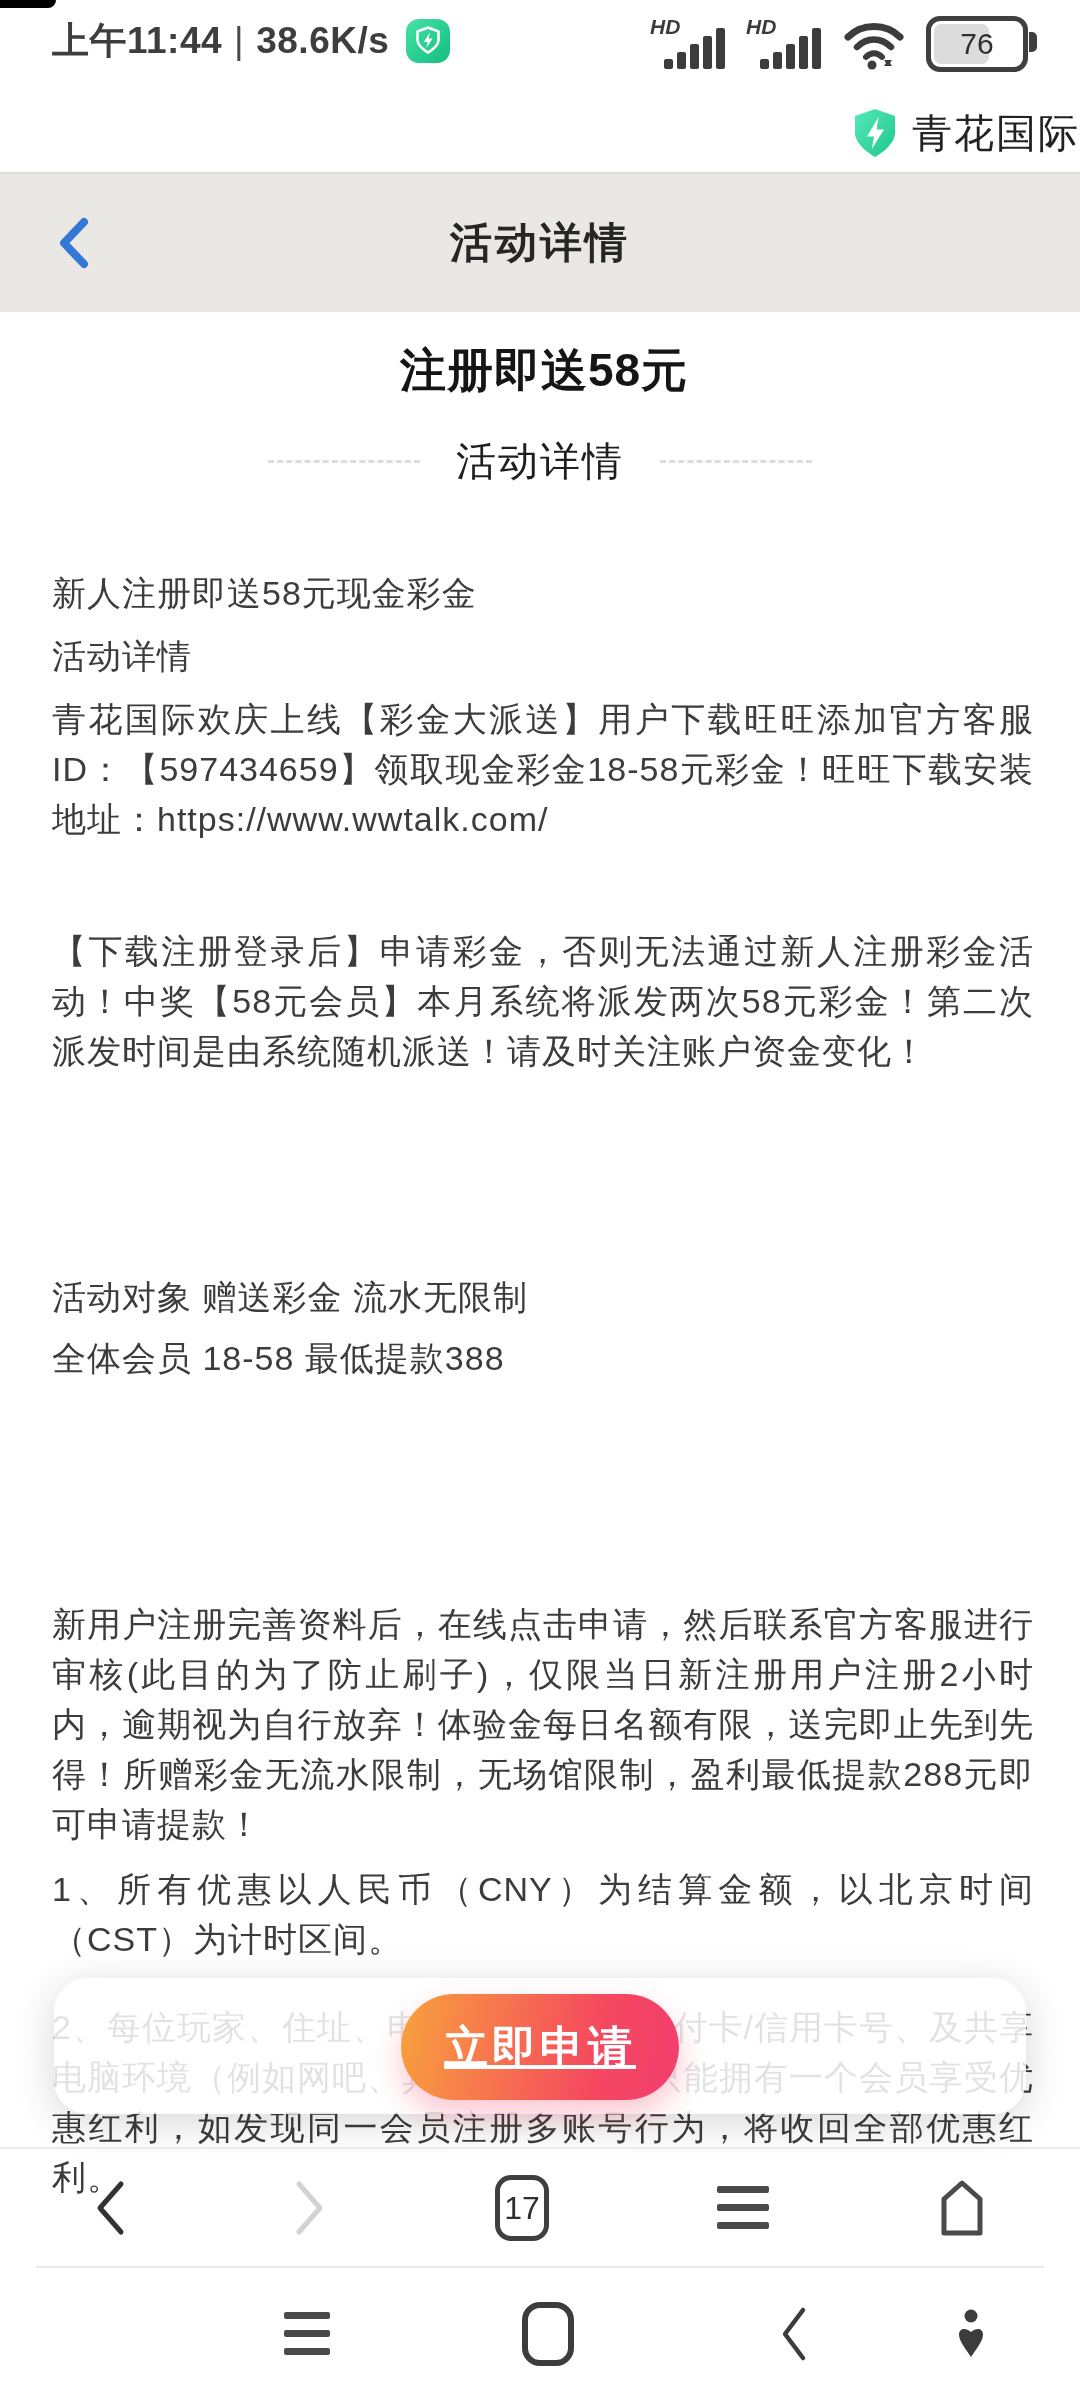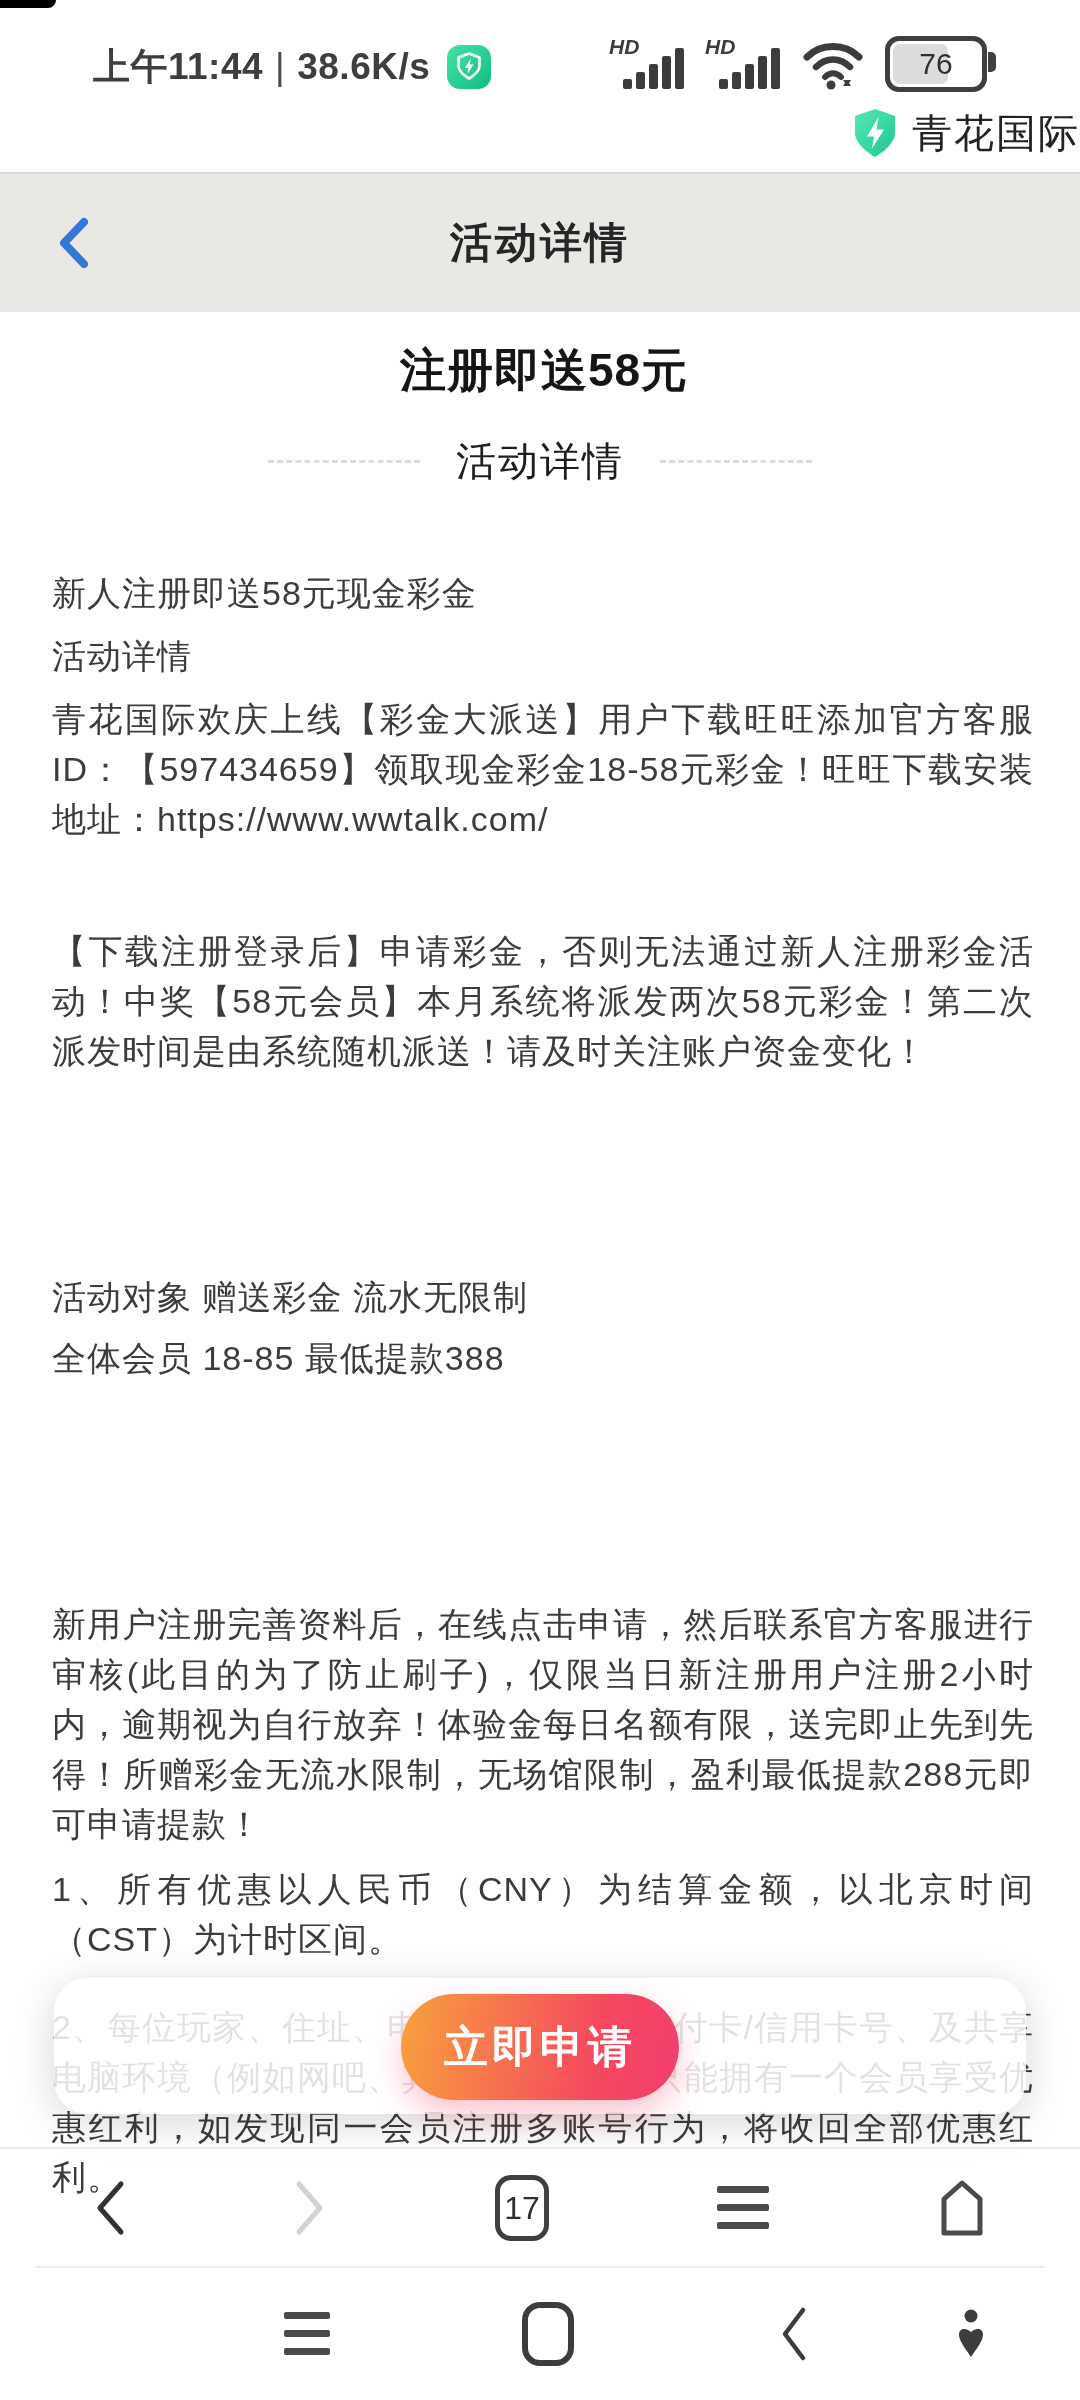--- a/index.html
+++ b/index.html
@@ -3,21 +3,21 @@
 <meta charset="utf-8">
 <style>
   html,body{margin:0;padding:0;background:#ffffff;}
   body{font-family:"Liberation Sans",sans-serif;}
   .screen{position:relative;width:1080px;height:2400px;background:#ffffff;overflow:hidden;margin:0 auto;}
 
   
   .corner-notch{position:absolute;left:0;top:0;width:56px;height:8px;background:#000;border-bottom-right-radius:8px;}
 
   
-  .status-bar{position:absolute;top:16px;left:0;right:0;height:76px;display:flex;align-items:flex-end;justify-content:space-between;padding:0 93px;box-sizing:border-box;}
+  .status-bar{position:absolute;top:16px;left:0;right:0;height:76px;display:flex;align-items:flex-start;justify-content:space-between;padding:0 52px;box-sizing:border-box;}
   .status-left{display:flex;align-items:center;font-size:37px;font-weight:600;color:#3e3e3e;letter-spacing:.5px;}
   .status-left .sep{margin:0 12px;color:#4a4a4a;font-weight:400;}
   .shield-badge{margin-left:16px;display:inline-flex;}
   .status-right{display:flex;align-items:center;gap:20px;margin-left:44px;}
   .sig{position:relative;width:76px;height:54px;}
   .sig .hd{position:absolute;left:0;top:-2px;font-size:21px;font-weight:700;color:#3c3c3c;letter-spacing:0;}
   .sig svg{position:absolute;right:0;bottom:2px;}
   .battery{position:relative;width:92px;height:46px;border:5px solid #3f3f3f;border-radius:14px;display:flex;align-items:center;justify-content:center;}
   .battery::after{content:"";position:absolute;right:-14px;top:11px;width:8px;height:20px;background:#3f3f3f;border-radius:0 5px 5px 0;}
   .battery-fill{position:absolute;left:3px;top:3px;bottom:3px;width:60%;background:#dcdcdc;border-radius:7px;}
@@ -42,21 +42,21 @@
   .p1{top:534px;} .p2{top:597px;} .p3{top:660px;} .p4{top:892px;}
   .p5{top:1238px;} .p6{top:1299px;} .p7{top:1565px;} .p8{top:1830px;}
   .p9{top:2002px;}
   .split-line{display:flex;justify-content:space-between;}
 
   
   .float-card{position:absolute;top:1978px;left:54px;width:972px;height:136px;background:rgba(255,255,255,0.85);border-radius:34px;box-shadow:0 8px 42px rgba(0,0,0,0.16);}
   .apply-btn{position:absolute;top:1994px;left:50%;transform:translateX(-50%);width:278px;height:106px;border:none;border-radius:53px;
     background:linear-gradient(100deg,#F8A13D 0%,#F5485F 70%,#F23E6E 100%);
     color:#fff;font-size:44px;font-weight:600;letter-spacing:4px;font-family:"Liberation Sans",sans-serif;
-    box-shadow:0 14px 30px rgba(243,62,100,0.30);cursor:pointer;}
+    box-shadow:0 14px 30px rgba(243,62,100,0.30);cursor:pointer;text-decoration:underline;}
 
   
   .divider-1{position:absolute;top:2147px;left:0;right:0;height:2px;background:#ebebeb;}
   .divider-2{position:absolute;top:2266px;left:36px;right:36px;height:2px;background:#e9e9e9;}
 
   
   .browser-toolbar{position:absolute;top:2152px;left:0;right:0;height:112px;display:flex;align-items:center;justify-content:space-between;padding:0 92px;box-sizing:border-box;background:transparent;}
   .tb-item{display:inline-flex;align-items:center;justify-content:center;cursor:pointer;}
   .tab-box{width:54px;height:66px;border:5px solid #3f3f3f;border-radius:16px;display:flex;align-items:center;justify-content:center;font-size:32px;font-weight:500;color:#2f2f2f;box-sizing:border-box;}
 
@@ -164,21 +164,21 @@
     <span class="dash-line"></span>
     <span class="section-title">活动详情</span>
     <span class="dash-line"></span>
   </div>
 
   <p class="para p1">新人注册即送58元现金彩金</p>
   <p class="para p2">活动详情</p>
   <p class="para p3">青花国际欢庆上线【彩金大派送】用户下载旺旺添加官方客服ID：【597434659】领取现金彩金18-58元彩金！旺旺下载安装地址：https://www.wwtalk.com/</p>
   <p class="para p4">【下载注册登录后】申请彩金，否则无法通过新人注册彩金活动！中奖【58元会员】本月系统将派发两次58元彩金！第二次派发时间是由系统随机派送！请及时关注账户资金变化！</p>
   <p class="para p5">活动对象 赠送彩金 流水无限制</p>
-  <p class="para p6">全体会员 18-85 最低提款388</p>
+  <p class="para p6">全体会员 18-58 最低提款388</p>
   <p class="para p7">新用户注册完善资料后，在线点击申请，然后联系官方客服进行审核(此目的为了防止刷子)，仅限当日新注册用户注册2小时内，逾期视为自行放弃！体验金每日名额有限，送完即止先到先得！所赠彩金无流水限制，无场馆限制，盈利最低提款288元即可申请提款！</p>
   <p class="para p8">1、所有优惠以人民币（CNY）为结算金额，以北京时间（CST）为计时区间。</p>
 
   <div class="para p9">
     <div class="split-line">
       <span>2、每位玩家、住址、电</span>
       <span>付卡/信用卡号、及共享</span>
     </div>
     <div class="split-line">
       <span>电脑环境（例如网吧、其</span>

